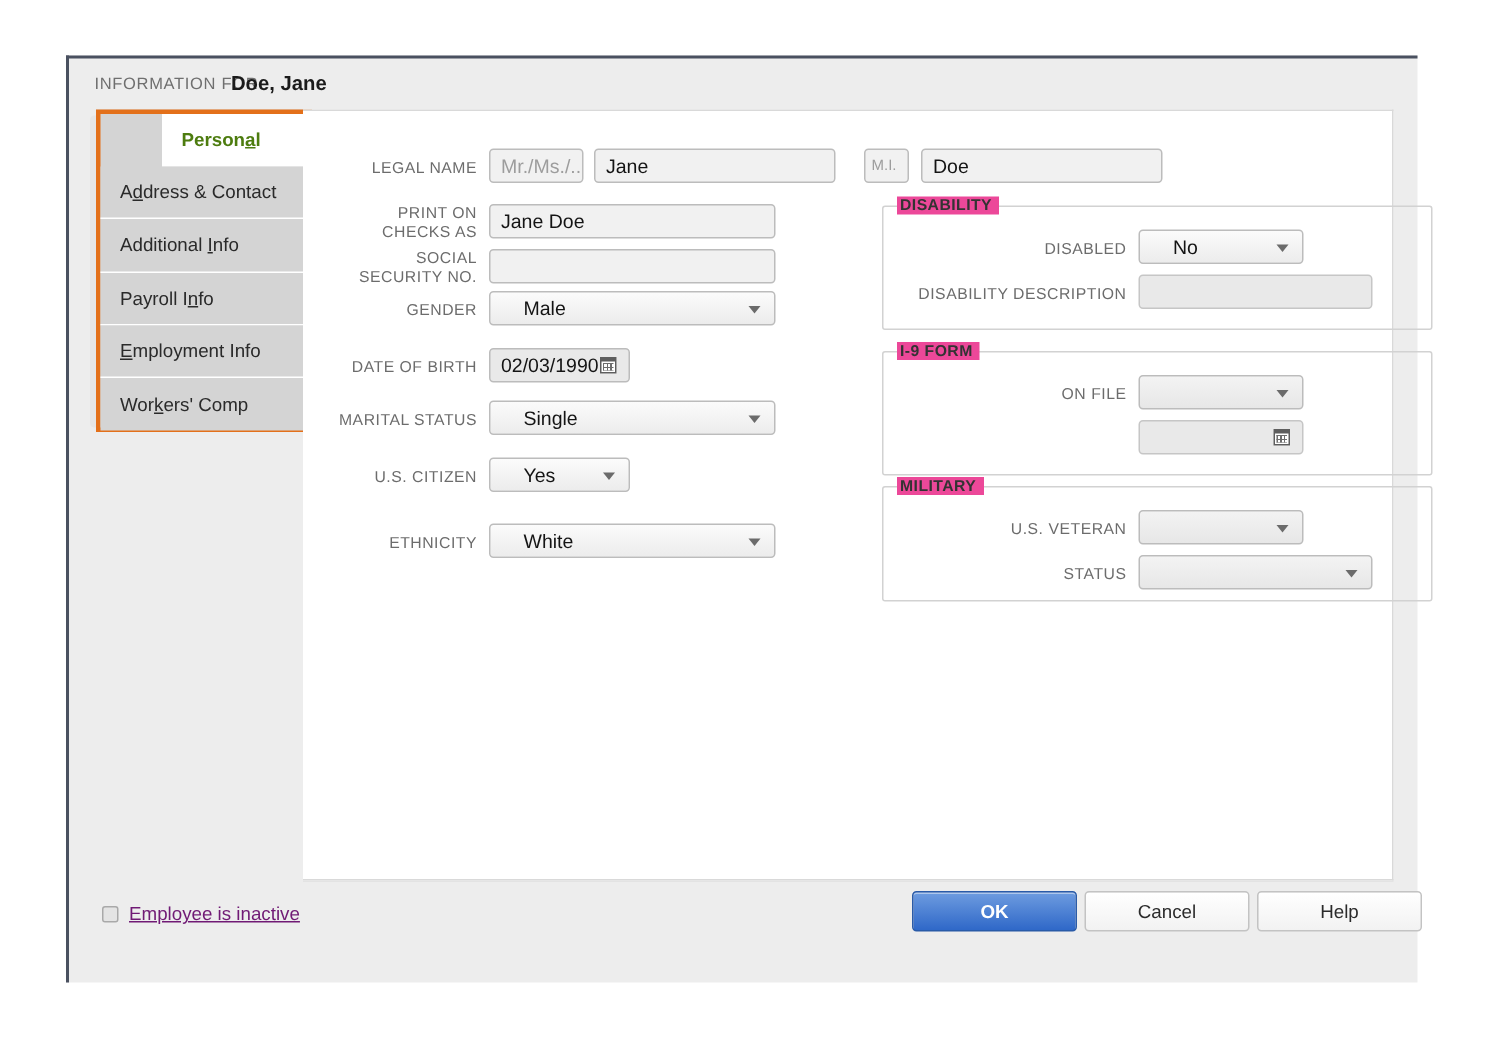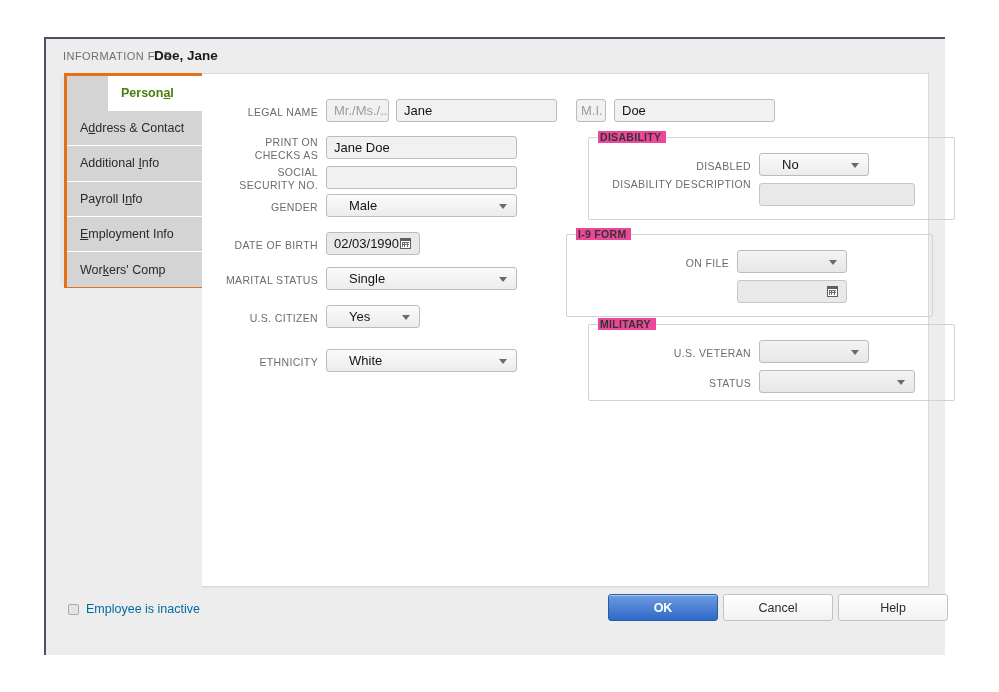--- a/index.html
+++ b/index.html
@@ -219,21 +219,22 @@
     width: 11px;
     height: 11px;
     background: #e4e4e4;
     border: 1px solid #a9a9a9;
     border-radius: 2px;
     box-sizing: border-box;
     margin-right: 7px;
   }
   #chk-label {
     font-size: 12.5px;
-    color: #0369a1;
+    color: #701a75;
+    text-decoration: underline;
   }
 
   .btn {
     position: absolute;
     top: 555px;
     height: 27px;
     box-sizing: border-box;
     border-radius: 3px;
     font-size: 12.5px;
     display: flex;
@@ -283,21 +284,21 @@
     <div class="tab">
       <span>Wor<u>k</u>ers' Comp</span>
     </div>
   </div>
 
   <div id="panel">
 
     <div class="flabel" style="left:20px; top:32px; width:96px;">LEGAL NAME</div>
     <div class="fieldbox ph" style="left:124px; top:25px; width:63px; height:23px;">Mr./Ms./..</div>
     <div class="fieldbox" style="left:194px; top:25px; width:161px; height:23px;">Jane</div>
-    <div class="fieldbox ph" style="left:374px; top:25px; width:30px; height:23px; padding-left:4px; font-size:13px;">M.I.</div>
+    <div class="fieldbox ph" style="left:374px; top:25px; width:30px; height:23px; padding-left:4px; font-size:10px;">M.I.</div>
     <div class="fieldbox" style="left:412px; top:25px; width:161px; height:23px;">Doe</div>
 
     <div class="flabel" style="left:20px; top:62px; width:96px;">
       <span>PRINT ON</span><br>
       <span>CHECKS AS</span>
     </div>
     <div class="fieldbox" style="left:124px; top:62px; width:191px; height:23px;">Jane Doe</div>
 
     <div class="flabel" style="left:10px; top:92px; width:106px;">
       <span>SOCIAL</span><br>
@@ -337,25 +338,25 @@
 
     <div class="groupbox" style="left:386px; top:63px; width:367px; height:83px;">
       <div class="grouptitle">DISABILITY</div>
 
       <div class="flabel" style="left:18px; top:22px; width:144px;">DISABLED</div>
       <div class="combo" style="left:170px; top:15px; width:110px; height:23px;">
         <span>No</span>
         <i class="caret"></i>
       </div>
 
-      <div class="flabel" style="left:8px; top:40px; width:154px;">DISABILITY DESCRIPTION</div>
+      <div class="flabel" style="left:8px; top:52px; width:154px;">DISABILITY DESCRIPTION</div>
       <div class="fieldbox disabled" style="left:170px; top:45px; width:156px; height:23px;"></div>
     </div>
 
-    <div class="groupbox" style="left:364px; top:160px; width:367px; height:83px;">
+    <div class="groupbox" style="left:386px; top:160px; width:367px; height:83px;">
       <div class="grouptitle">I-9 FORM</div>
 
       <div class="flabel" style="left:18px; top:22px; width:144px;">ON FILE</div>
       <div class="combo empty" style="left:170px; top:15px; width:110px; height:23px;">
         <span></span>
         <i class="caret"></i>
       </div>
 
       <div class="fieldbox disabled" style="left:170px; top:45px; width:110px; height:23px;">
         <span></span>

